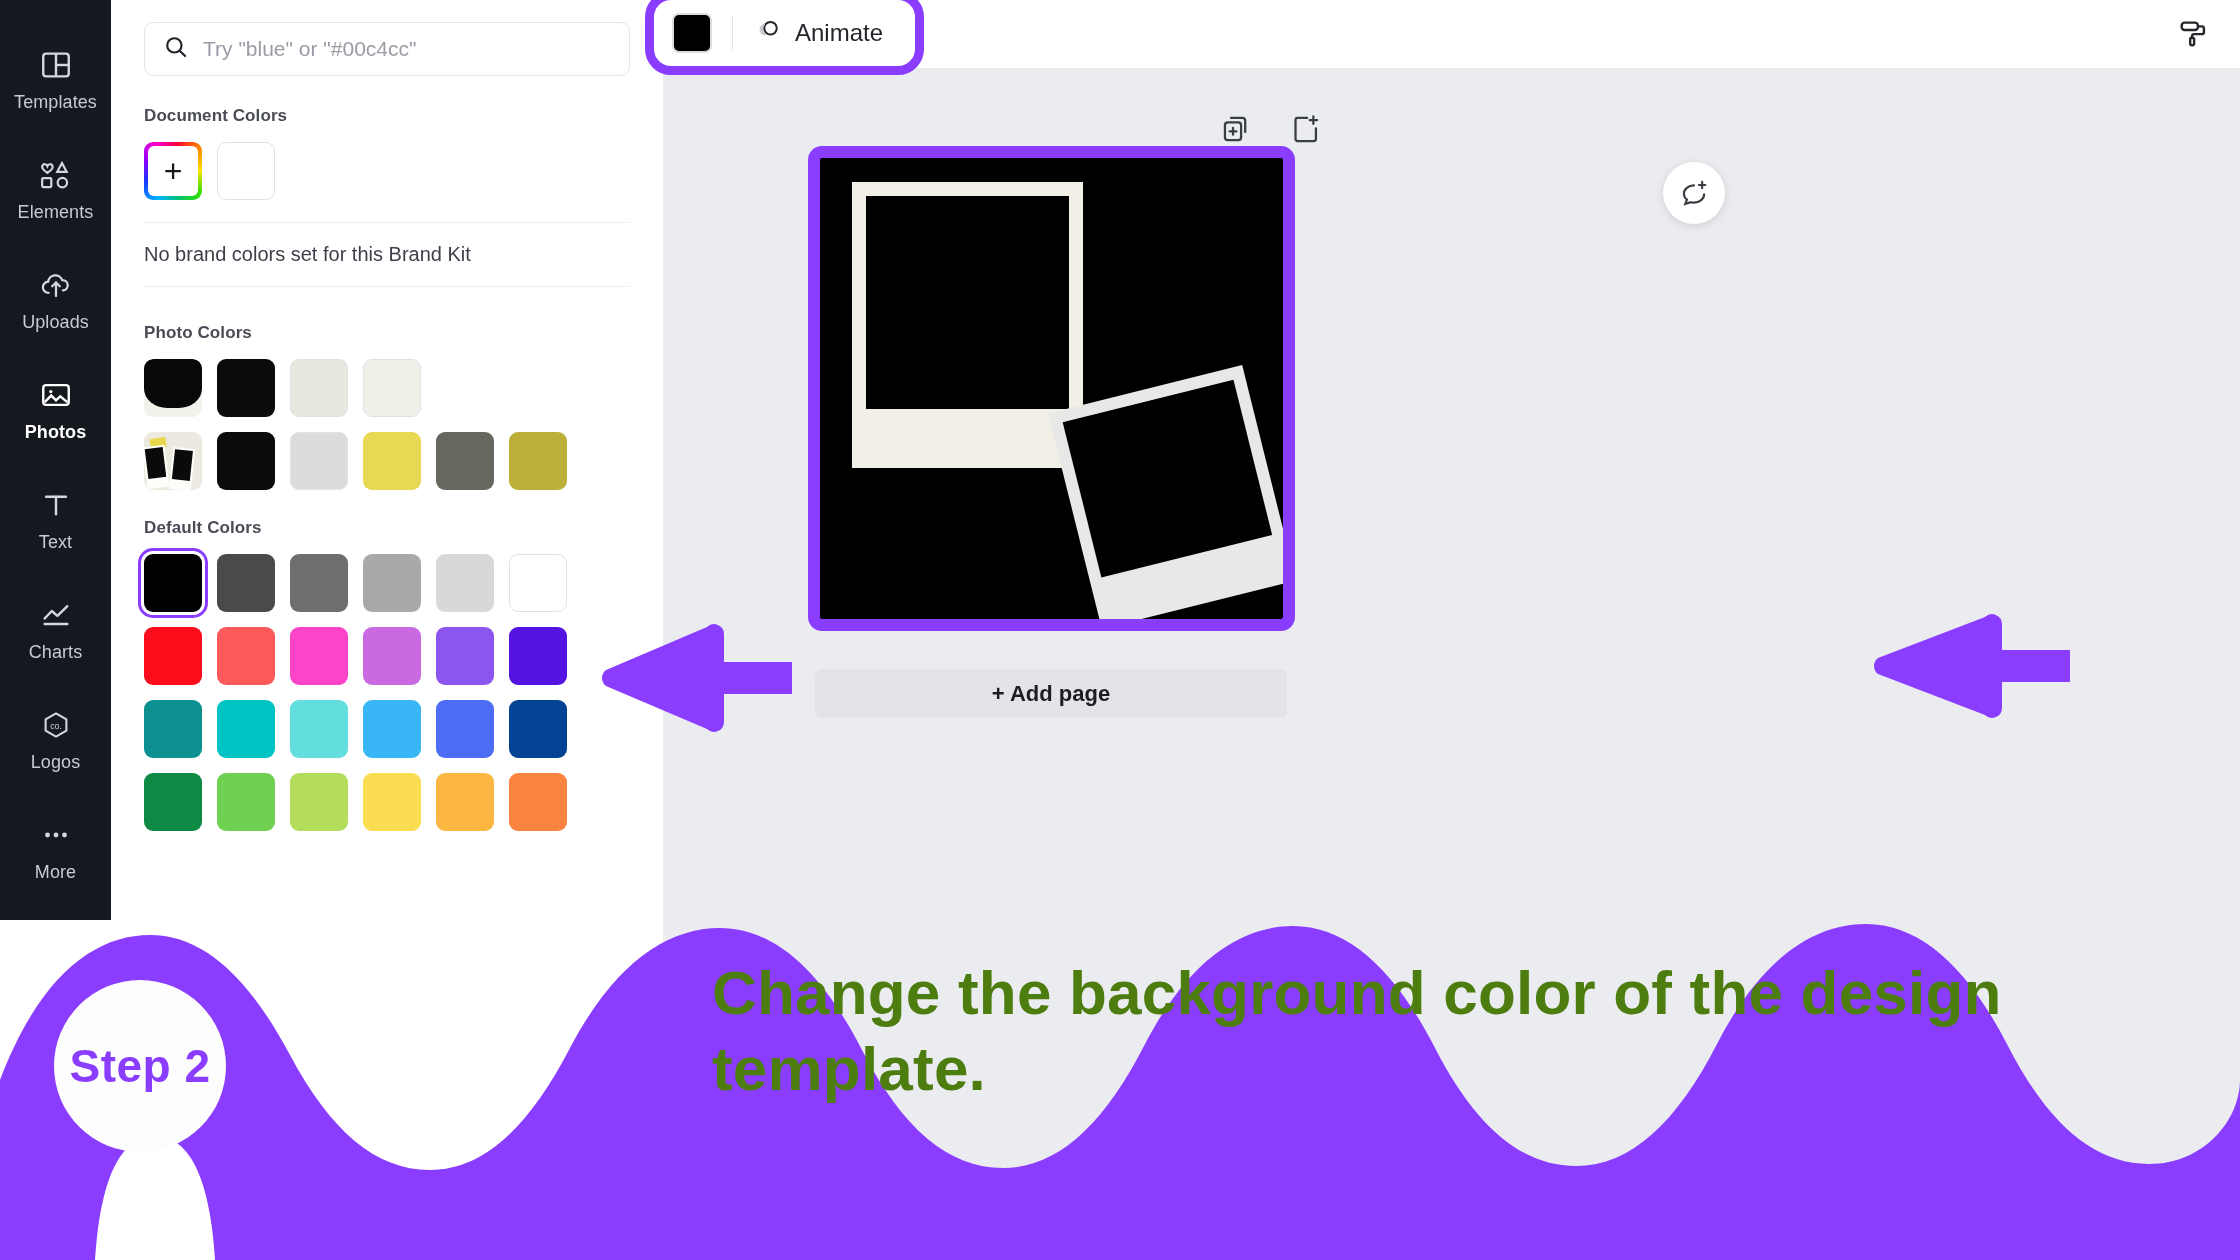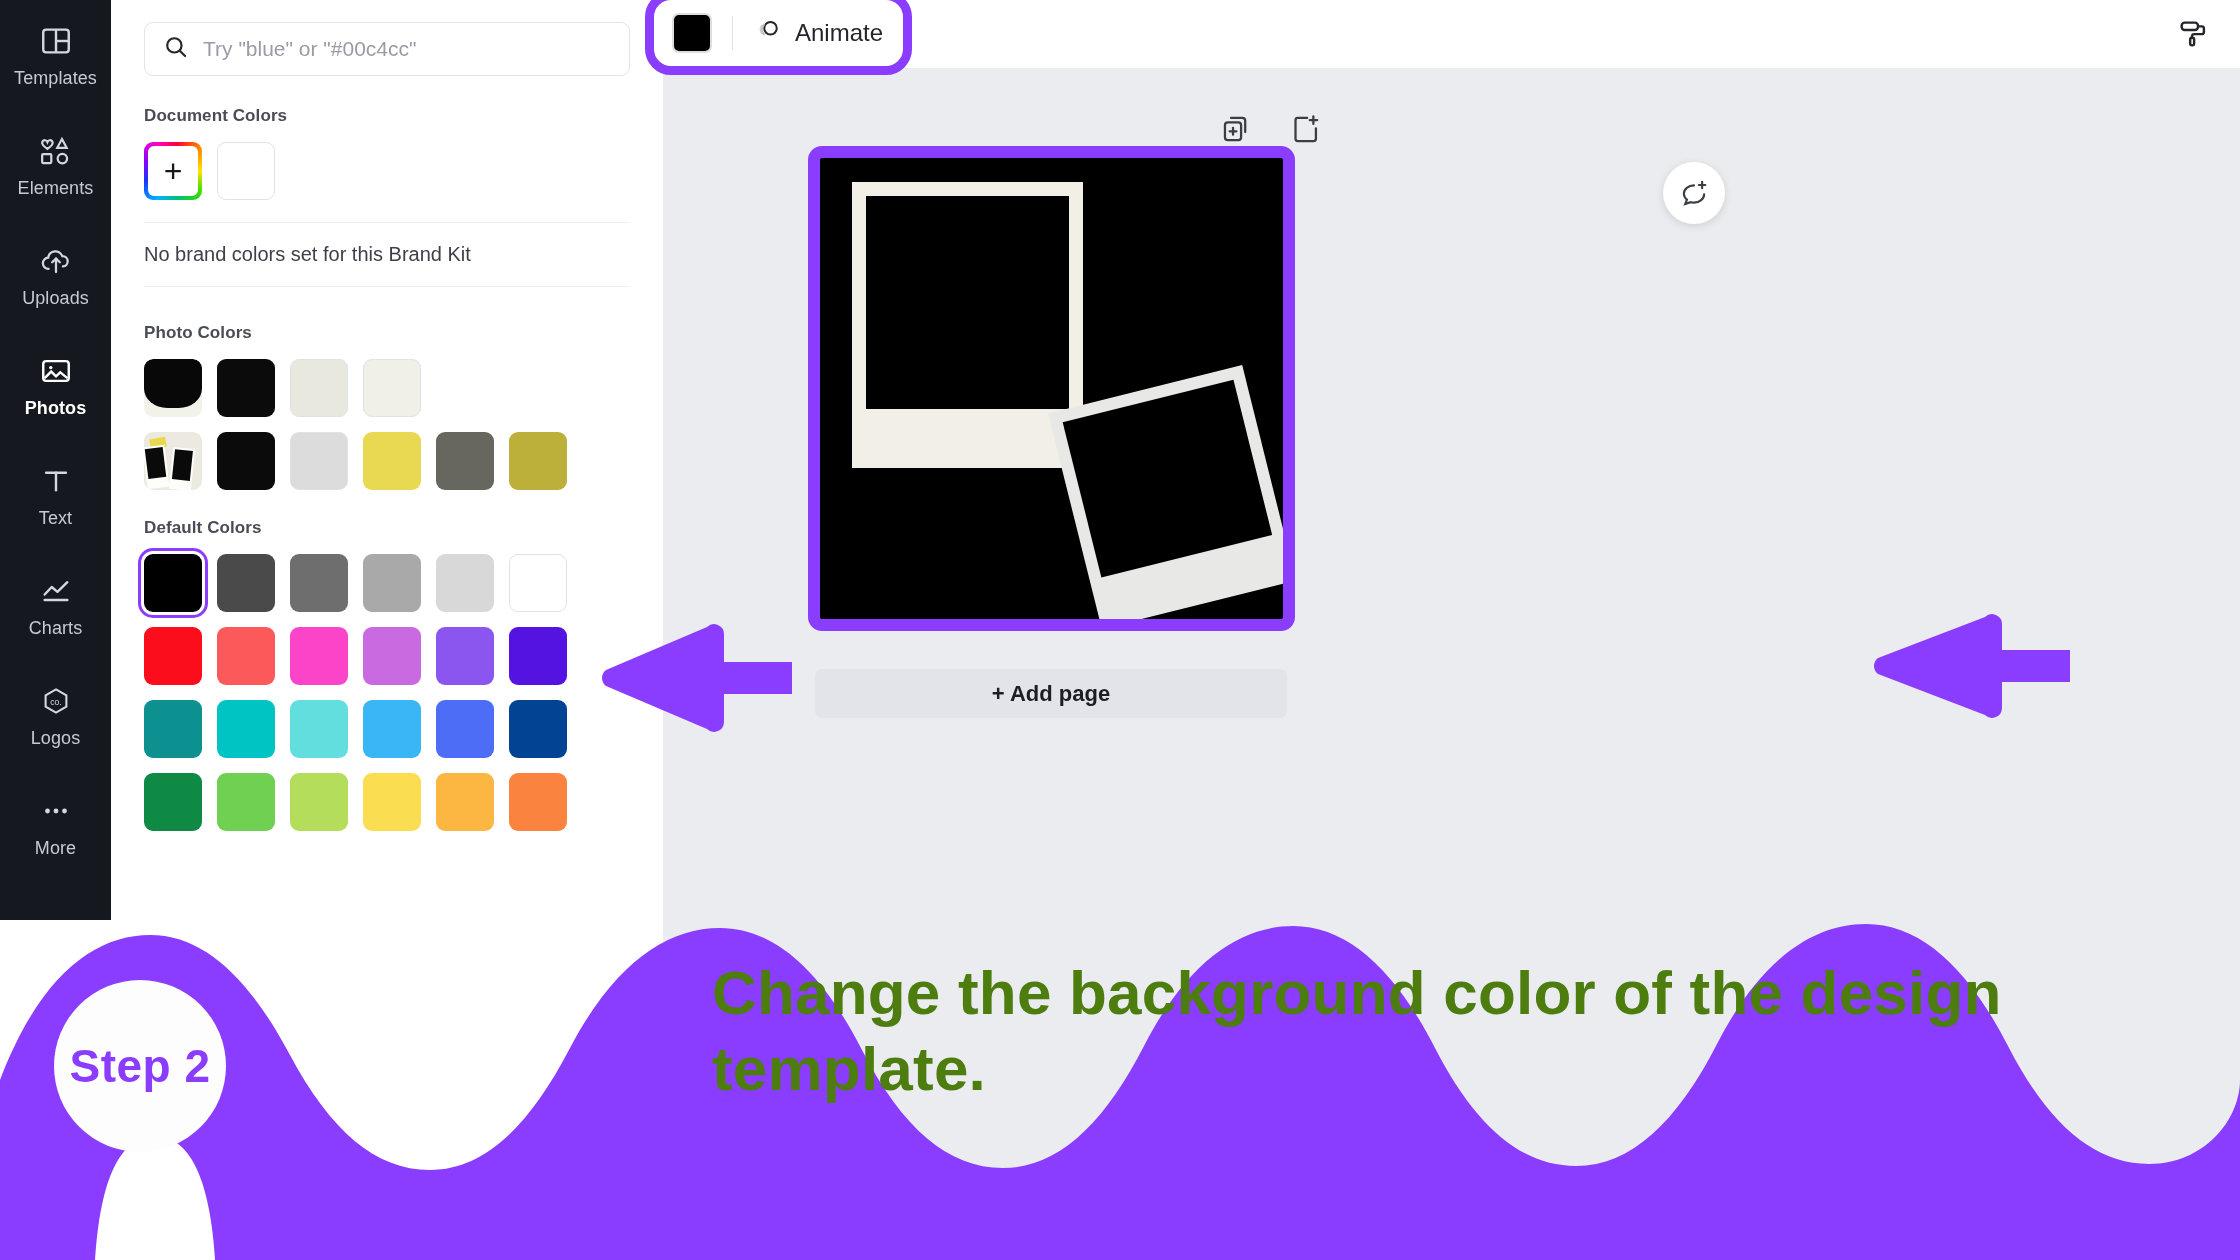--- a/index.html
+++ b/index.html
@@ -8,21 +8,21 @@
     font-family: "Liberation Sans", sans-serif;
     background:#ffffff;
     position:relative;
   }
 
   
   #left-rail {
     position:absolute; left:0; top:0; width:111px; height:920px;
     background:#16181f;
     display:flex; flex-direction:column; align-items:center;
-    padding-top:0;
+    padding-top:24px;
     z-index:5;
   }
   .rail-item {
     width:111px; height:110px;
     display:flex; flex-direction:column; align-items:center; justify-content:center;
     gap:7px; cursor:pointer;
   }
   .rail-ico { width:40px; height:40px; display:flex; align-items:center; justify-content:center; }
   .rail-ico svg { display:block; }
   .rail-label {
@@ -125,21 +125,21 @@
   #animate-toolbar {
     position:absolute; left:645px; top:-9px; z-index:8;
     border:9px solid #8b3dff; border-radius:26px;
     background:#fff;
     padding:0;
     height:66px;
     display:flex; align-items:center;
     box-sizing:content-box;
   }
   #animate-inner {
-    display:flex; align-items:center; height:66px; padding:0 20px 0 18px; gap:0;
+    display:flex; align-items:center; height:66px; padding:0 32px 0 18px; gap:0;
   }
   #doc-color-btn {
     width:40px; height:40px; border-radius:7px; background:#000;
     border:2px solid #dcdde1; cursor:pointer;
   }
   #tb-sep { width:1px; height:34px; background:#e2e3e7; margin:0 20px; }
   #animate-btn {
     display:flex; align-items:center; gap:12px; cursor:pointer;
   }
   #animate-btn .lbl { font-size:24px; color:#25262c; font-weight:400; }

